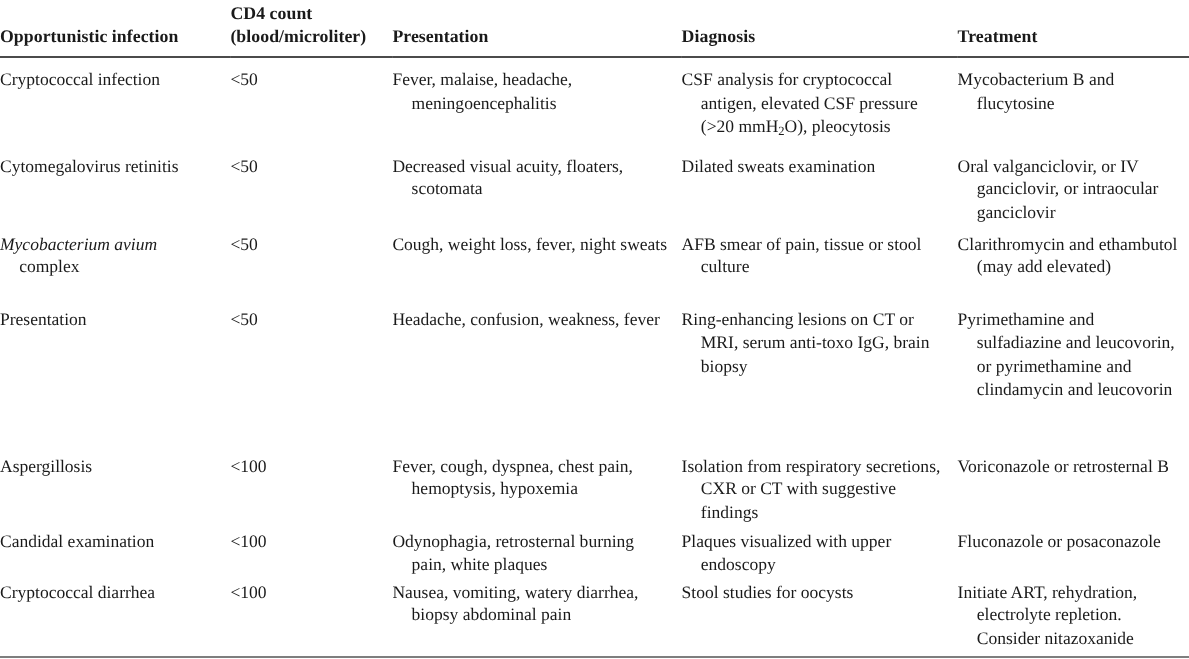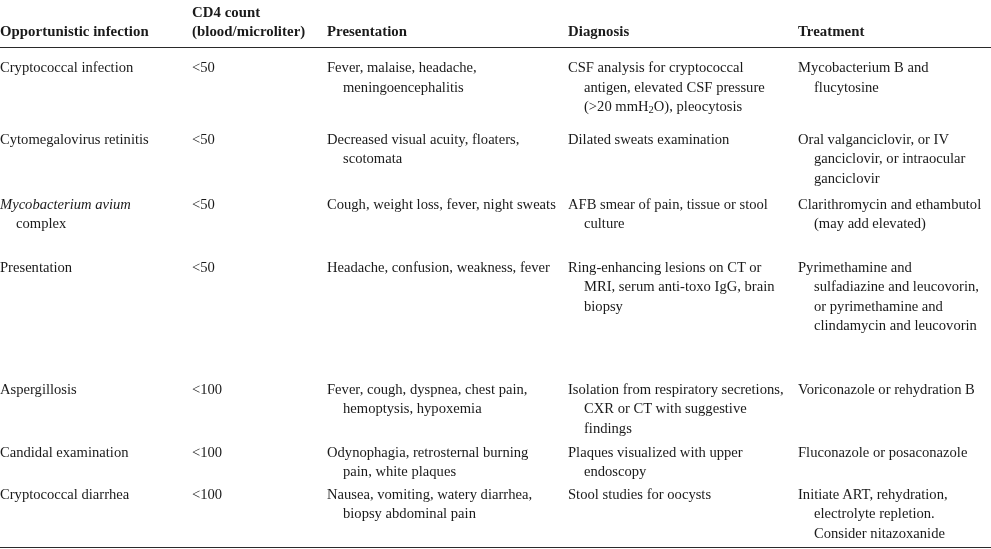--- a/index.html
+++ b/index.html
@@ -188,21 +188,21 @@
           <td class="no-indent">
             <div class="cell">&lt;100</div>
           </td>
           <td>
             <div class="cell">Fever, cough, dyspnea, chest pain, hemoptysis, hypoxemia</div>
           </td>
           <td>
             <div class="cell">Isolation from respiratory secretions, CXR or CT with suggestive findings</div>
           </td>
           <td>
-            <div class="cell">Voriconazole or rehydration B</div>
+            <div class="cell">Voriconazole or retrosternal B</div>
           </td>
         </tr>
         <tr class="row" style="height: 42px;">
           <td>
             <div class="cell"><span>Candidal examination</span></div>
           </td>
           <td class="no-indent">
             <div class="cell">&lt;100</div>
           </td>
           <td>

